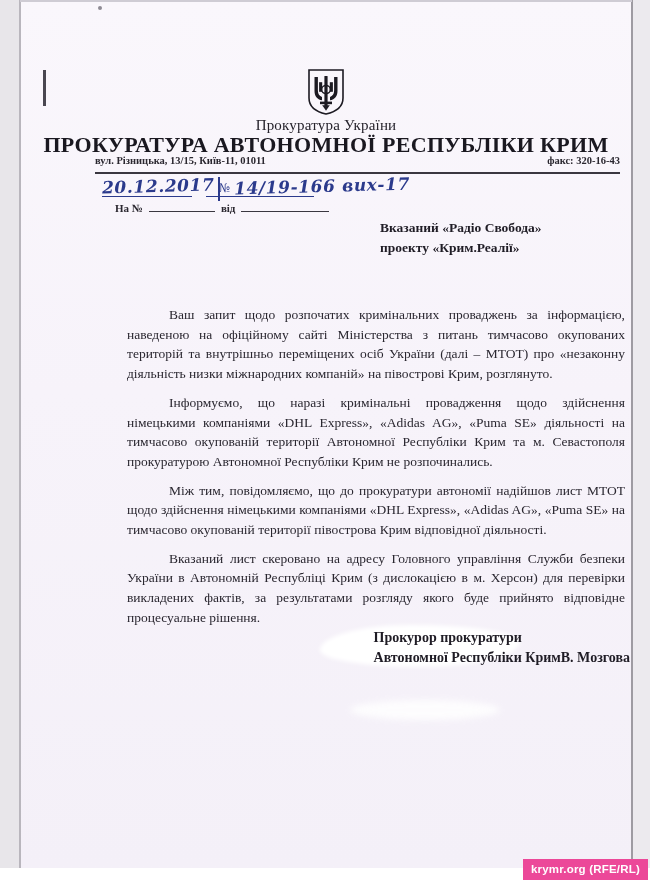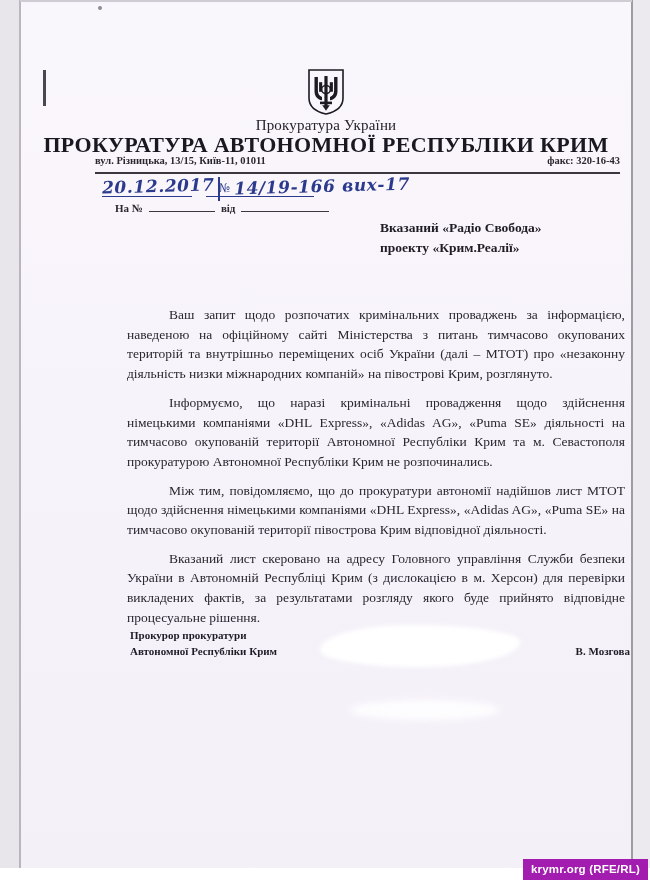--- a/index.html
+++ b/index.html
@@ -228,23 +228,23 @@
   }
   .body-block p:last-child { margin-bottom: 0; }
 
   
   .sign-block {
     position: absolute;
     left: 110px;
     top: 628px;
     width: 500px;
     display: flex;
-    justify-content: space-between;
+    justify-content: flex-end;
     align-items: flex-end;
-    font-size: 11px;
+    font-size: 14px;
     font-weight: bold;
     color: #1f1c25;
     line-height: 1.42;
   }
   .sign-title { white-space: pre-line; }
   .sign-name { white-space: nowrap; padding-bottom: 0px; }
 
   
   .sign-smudge {
     position: absolute;
@@ -276,21 +276,21 @@
     width: 650px;
     height: 14px;
     background: #ffffff;
   }
 
   
   #credit-badge {
     position: absolute;
     right: 2px;
     bottom: 2px;
-    background: #a21caf;
+    background: #ec4899;
     color: #ffffff;
     font-family: "Liberation Sans", sans-serif;
     font-size: 11.5px;
     font-weight: bold;
     padding: 4px 8px 4px 8px;
     letter-spacing: 0.2px;
     line-height: 1.1;
   }
 </style>
 </head>

